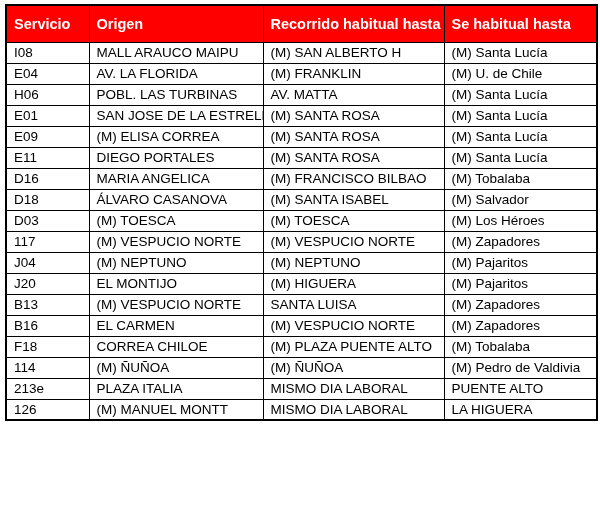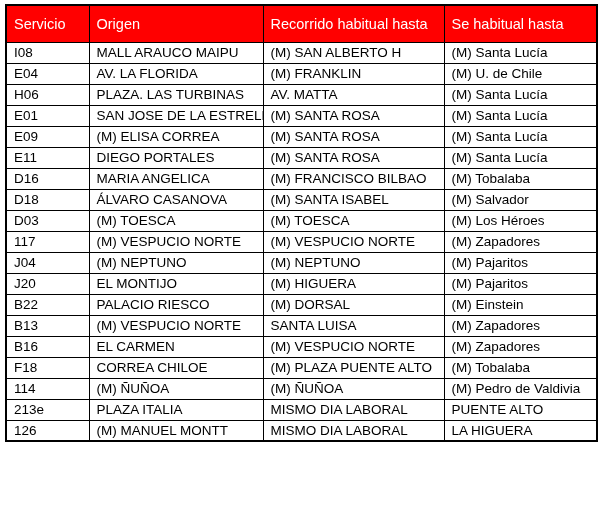--- a/index.html
+++ b/index.html
@@ -21,21 +21,21 @@
     border: 1.5px solid #000000;
     overflow: hidden;
     white-space: nowrap;
   }
   table.services {
     border: 2px solid #000000;
   }
   thead th {
     background: #ff0000;
     color: #ffffff;
-    font-weight: normal;
+    font-weight: bold;
     font-size: 14.5px;
     text-align: left;
     vertical-align: middle;
     padding: 4px 6px 4px 7px;
     height: 37px;
     white-space: normal;
   }
   thead th.justify-header {
     text-align: justify;
     text-align-last: left;
@@ -80,21 +80,21 @@
           <td>(M) Santa Lucía</td>
         </tr>
         <tr>
           <td>E04</td>
           <td>AV. LA FLORIDA</td>
           <td>(M) FRANKLIN</td>
           <td>(M) U. de Chile</td>
         </tr>
         <tr>
           <td>H06</td>
-          <td>PLAZA. LAS TURBINAS</td>
+          <td>POBL. LAS TURBINAS</td>
           <td>AV. MATTA</td>
           <td>(M) Santa Lucía</td>
         </tr>
         <tr>
           <td>E01</td>
           <td>SAN JOSE DE LA ESTRELLA</td>
           <td>(M) SANTA ROSA</td>
           <td>(M) Santa Lucía</td>
         </tr>
         <tr>
@@ -139,26 +139,20 @@
           <td>(M) NEPTUNO</td>
           <td>(M) Pajaritos</td>
         </tr>
         <tr>
           <td>J20</td>
           <td>EL MONTIJO</td>
           <td>(M) HIGUERA</td>
           <td>(M) Pajaritos</td>
         </tr>
         <tr>
-          <td>B22</td>
-          <td>PALACIO RIESCO</td>
-          <td>(M) DORSAL</td>
-          <td>(M) Einstein</td>
-        </tr>
-        <tr>
           <td>B13</td>
           <td>(M) VESPUCIO NORTE</td>
           <td>SANTA LUISA</td>
           <td>(M) Zapadores</td>
         </tr>
         <tr>
           <td>B16</td>
           <td>EL CARMEN</td>
           <td>(M) VESPUCIO NORTE</td>
           <td>(M) Zapadores</td>

